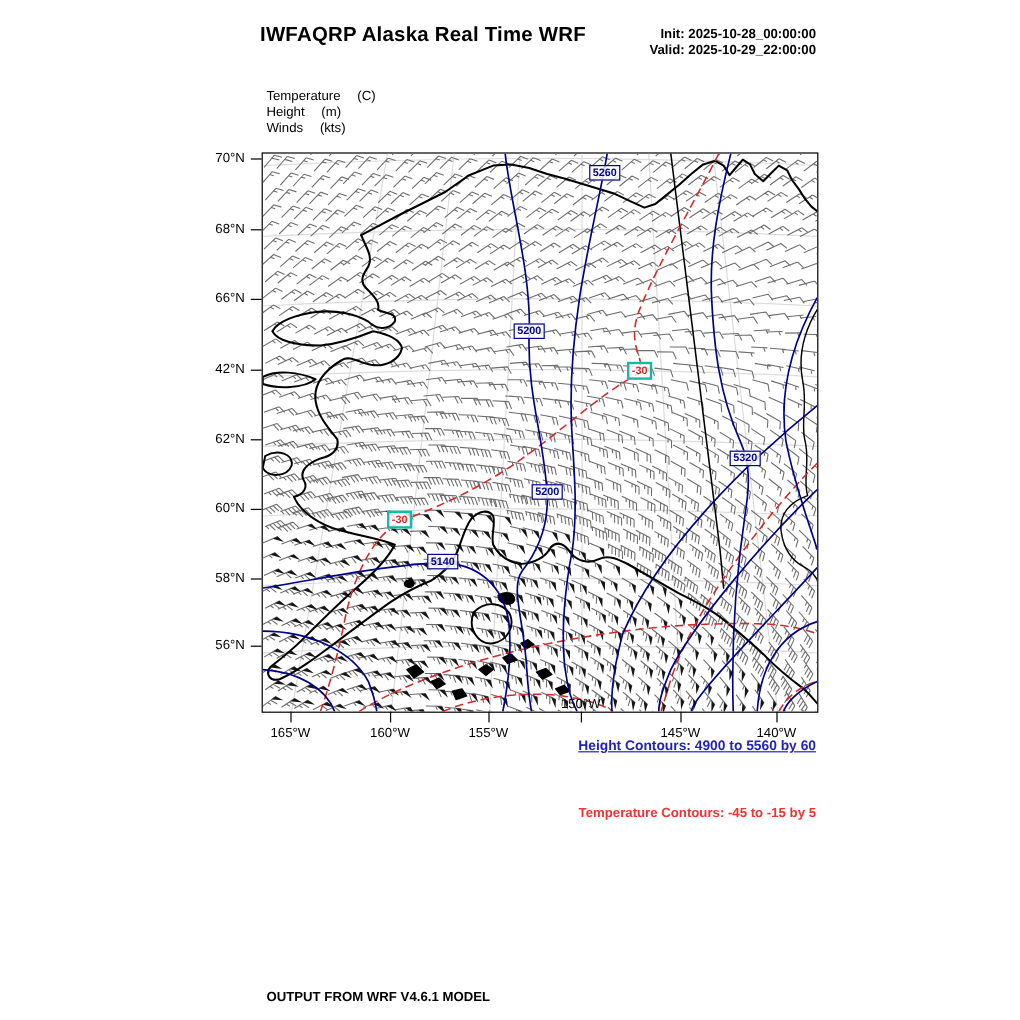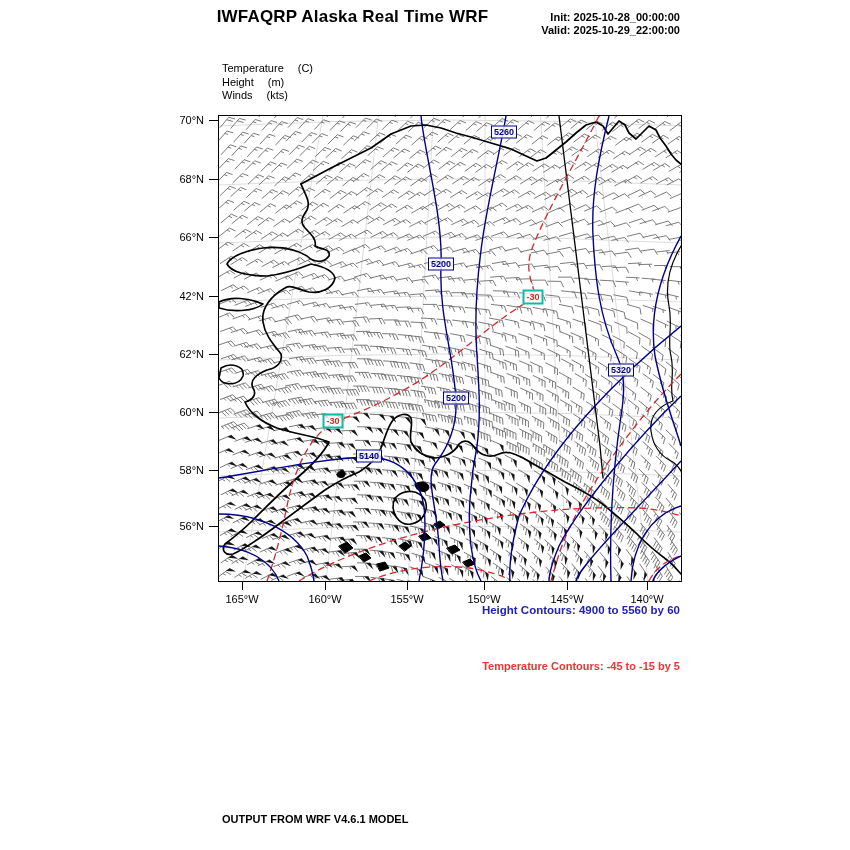--- a/index.html
+++ b/index.html
@@ -1,33 +1,33 @@
 <!DOCTYPE html>
 <html><head>
 <meta charset="utf-8">
 <style>
   html,body{margin:0;padding:0;background:#fff;}
   #page{position:relative;width:850px;height:850px;background:#fff;overflow:hidden;
         font-family:"Liberation Sans","DejaVu Sans",sans-serif;color:#000;}
-  .abs{position:absolute;}
+  .abs{position:absolute;margin-top:12px;}
   #main-title{left:205px;top:7px;width:295px;text-align:center;font-size:17px;font-weight:bold;letter-spacing:0.2px;}
   #init-block{left:470px;top:11px;width:210px;text-align:right;font-size:11px;font-weight:bold;line-height:13px;}
   #param-block{left:222px;top:62px;font-size:11px;line-height:13.5px;}
   .param-row span.u{display:inline-block;margin-left:14px;}
   #map-wrap{left:218px;top:115px;width:462px;height:465px;border:1.6px solid #000;box-sizing:content-box;}
   #map-svg{position:absolute;left:0;top:0;}
   .ctr-label{position:absolute;transform:translate(-50%,-50%);font-size:9px;font-weight:bold;
              padding:0 2px;background:rgba(255,255,255,0.82);white-space:nowrap;line-height:11px;}
   .ctr-label.h{color:#00008b;border:1px solid #00008b;}
   .ctr-label.t{color:#d42a2a;border:2px solid #14b8a6;}
   .tickh{width:9px;height:1.4px;background:#000;}
   .tickv{width:1.4px;height:9px;background:#000;}
   .lat-label{width:44px;text-align:right;font-size:11px;}
   .lon-label{width:56px;text-align:center;font-size:11px;}
-  #cap-height{right:170px;top:604px;font-size:11.5px;font-weight:bold;}
+  #cap-height{right:170px;top:604px;font-size:11.5px;font-weight:bold;text-decoration:underline;}
   #cap-temp{right:170px;top:660px;font-size:11px;font-weight:bold;}
   #footer{left:222px;top:813px;font-size:11px;font-weight:bold;line-height:13.5px;}
 </style>
 </head>
 <body>
 
 <div id="page">
 
   <div id="main-title" class="abs">IWFAQRP Alaska Real Time WRF</div>
 
@@ -137,18 +137,18 @@
     <div class="abs lat-label" style="left: 160px; top: 464px;">58°N</div>
     <div class="abs tickh" style="left: 209px; top: 526px;"></div>
     <div class="abs lat-label" style="left: 160px; top: 520px;">56°N</div>
     <div class="abs tickv" style="left: 242px; top: 581px;"></div>
     <div class="abs lon-label" style="left: 214px; top: 593px;">165°W</div>
     <div class="abs tickv" style="left: 325px; top: 581px;"></div>
     <div class="abs lon-label" style="left: 297px; top: 593px;">160°W</div>
     <div class="abs tickv" style="left: 407px; top: 581px;"></div>
     <div class="abs lon-label" style="left: 379px; top: 593px;">155°W</div>
     <div class="abs tickv" style="left: 484px; top: 581px;"></div>
-    <div class="abs lon-label" style="left: 456px; top: 593px;">150°W</div>
+    <div class="abs lon-label" style="left: 456px; top: 569px;">150°W</div>
     <div class="abs tickv" style="left: 567px; top: 581px;"></div>
     <div class="abs lon-label" style="left: 539px; top: 593px;">145°W</div>
     <div class="abs tickv" style="left: 647px; top: 581px;"></div>
     <div class="abs lon-label" style="left: 619px; top: 593px;">140°W</div>
   </div>
 
 </body></html>

